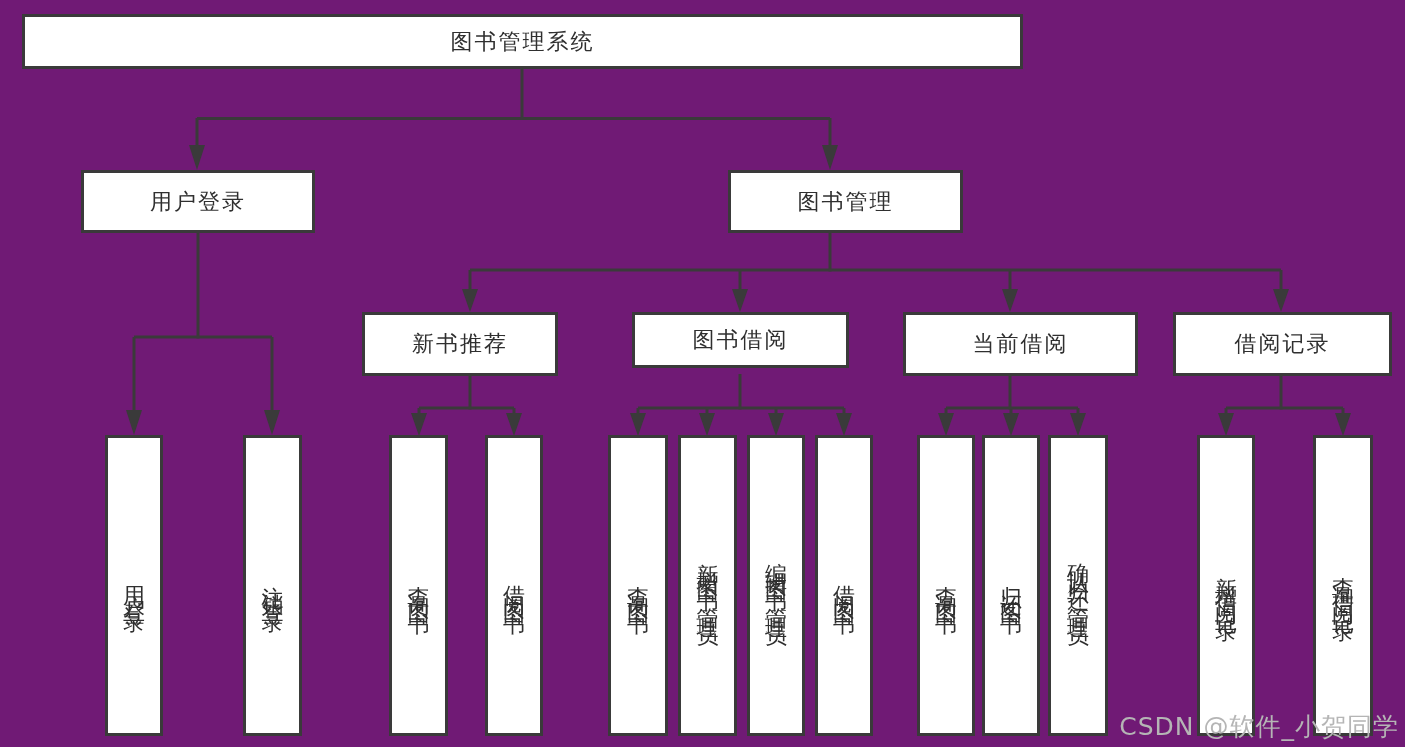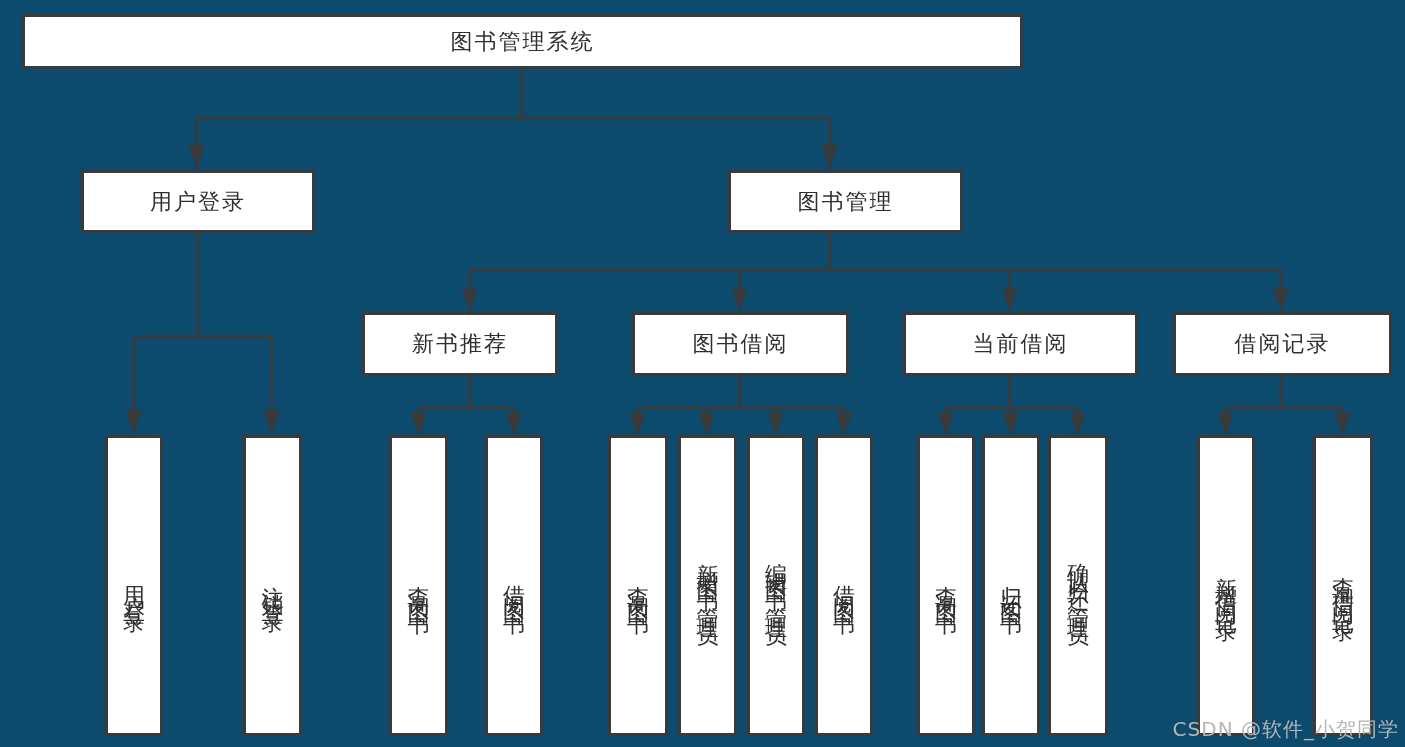--- a/index.html
+++ b/index.html
@@ -1,35 +1,35 @@
 <!DOCTYPE html>
 <html><head>
 <meta charset="utf-8">
 <style>
   html,body{margin:0;padding:0;background:#fff;}
   #canvas{
-    position:relative;width:1405px;height:747px;background:#0c4a6e;overflow:hidden;
+    position:relative;width:1405px;height:747px;background:#701a75;overflow:hidden;
     font-family:"DejaVu Sans","Liberation Sans",sans-serif;color:#2f2f2f;
   }
   #wires{position:absolute;left:0;top:0;width:1405px;height:747px;}
   .hbox{
     position:absolute;border:3px solid #3a3a3a;background:#fff;box-sizing:border-box;
     display:flex;align-items:center;justify-content:center;
     font-size:22px;letter-spacing:2px;white-space:nowrap;
   }
   .vbox{
     position:absolute;top:435px;height:301px;border:3px solid #3a3a3a;background:#fff;
     box-sizing:border-box;display:flex;align-items:center;justify-content:center;
   }
   .vtext{
     writing-mode:vertical-rl;text-orientation:mixed;
     font-size:22px;letter-spacing:9px;line-height:1;white-space:nowrap;
   }
   #watermark{
-    position:absolute;right:6px;bottom:4px;font-size:20px;color:#b5b5b5;
+    position:absolute;right:6px;bottom:4px;font-size:25px;color:#b5b5b5;
     letter-spacing:1px;white-space:nowrap;
   }
 </style>
 </head>
 <body>
 
 <div id="canvas">
 
   <svg id="wires" viewBox="0 0 1405 747" xmlns="http://www.w3.org/2000/svg">
     <g stroke="#3a3a3a" stroke-width="3" fill="none">
@@ -111,21 +111,21 @@
   <div class="hbox" style="left:81px;top:170px;width:234px;height:63px">
     <span>用户登录</span>
   </div>
   <div class="hbox" style="left:728px;top:170px;width:235px;height:63px">
     <span>图书管理</span>
   </div>
 
   <div class="hbox" style="left:362px;top:312px;width:196px;height:64px">
     <span>新书推荐</span>
   </div>
-  <div class="hbox" style="left:632px;top:312px;width:217px;height:64px">
+  <div class="hbox" style="left:632px;top:312px;width:217px;height:56px">
     <span>图书借阅</span>
   </div>
   <div class="hbox" style="left:903px;top:312px;width:235px;height:64px">
     <span>当前借阅</span>
   </div>
   <div class="hbox" style="left:1173px;top:312px;width:219px;height:64px">
     <span>借阅记录</span>
   </div>
 
   <div class="vbox" style="left:105px;width:58px">

